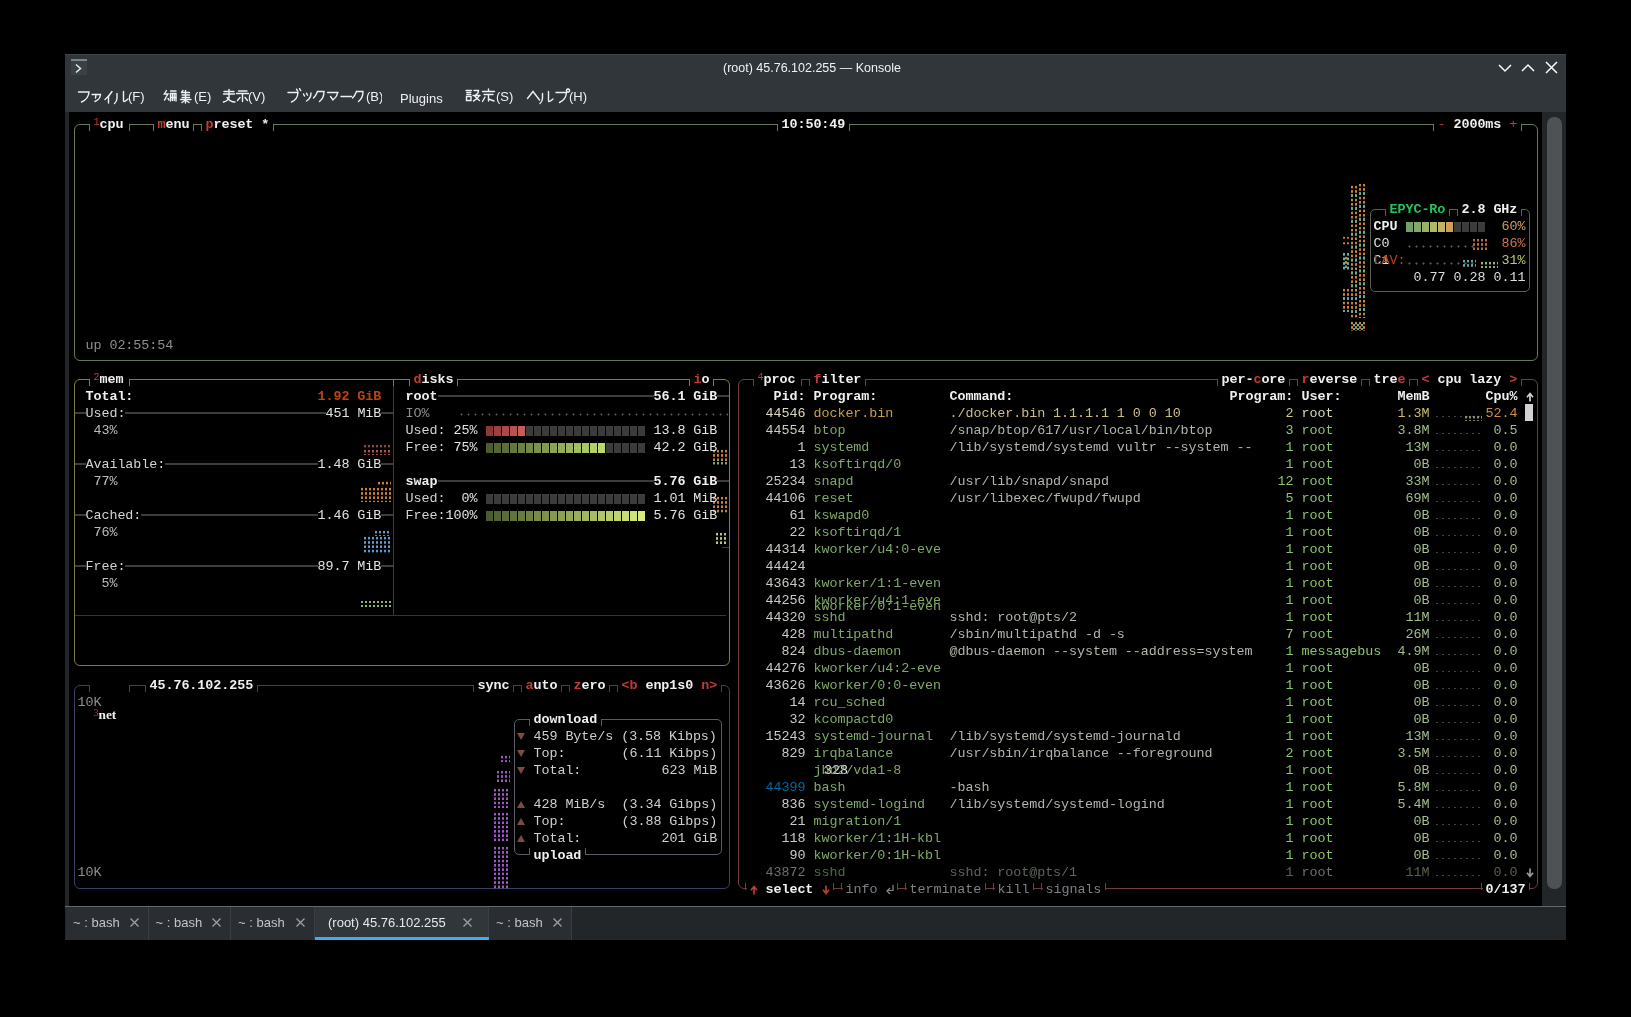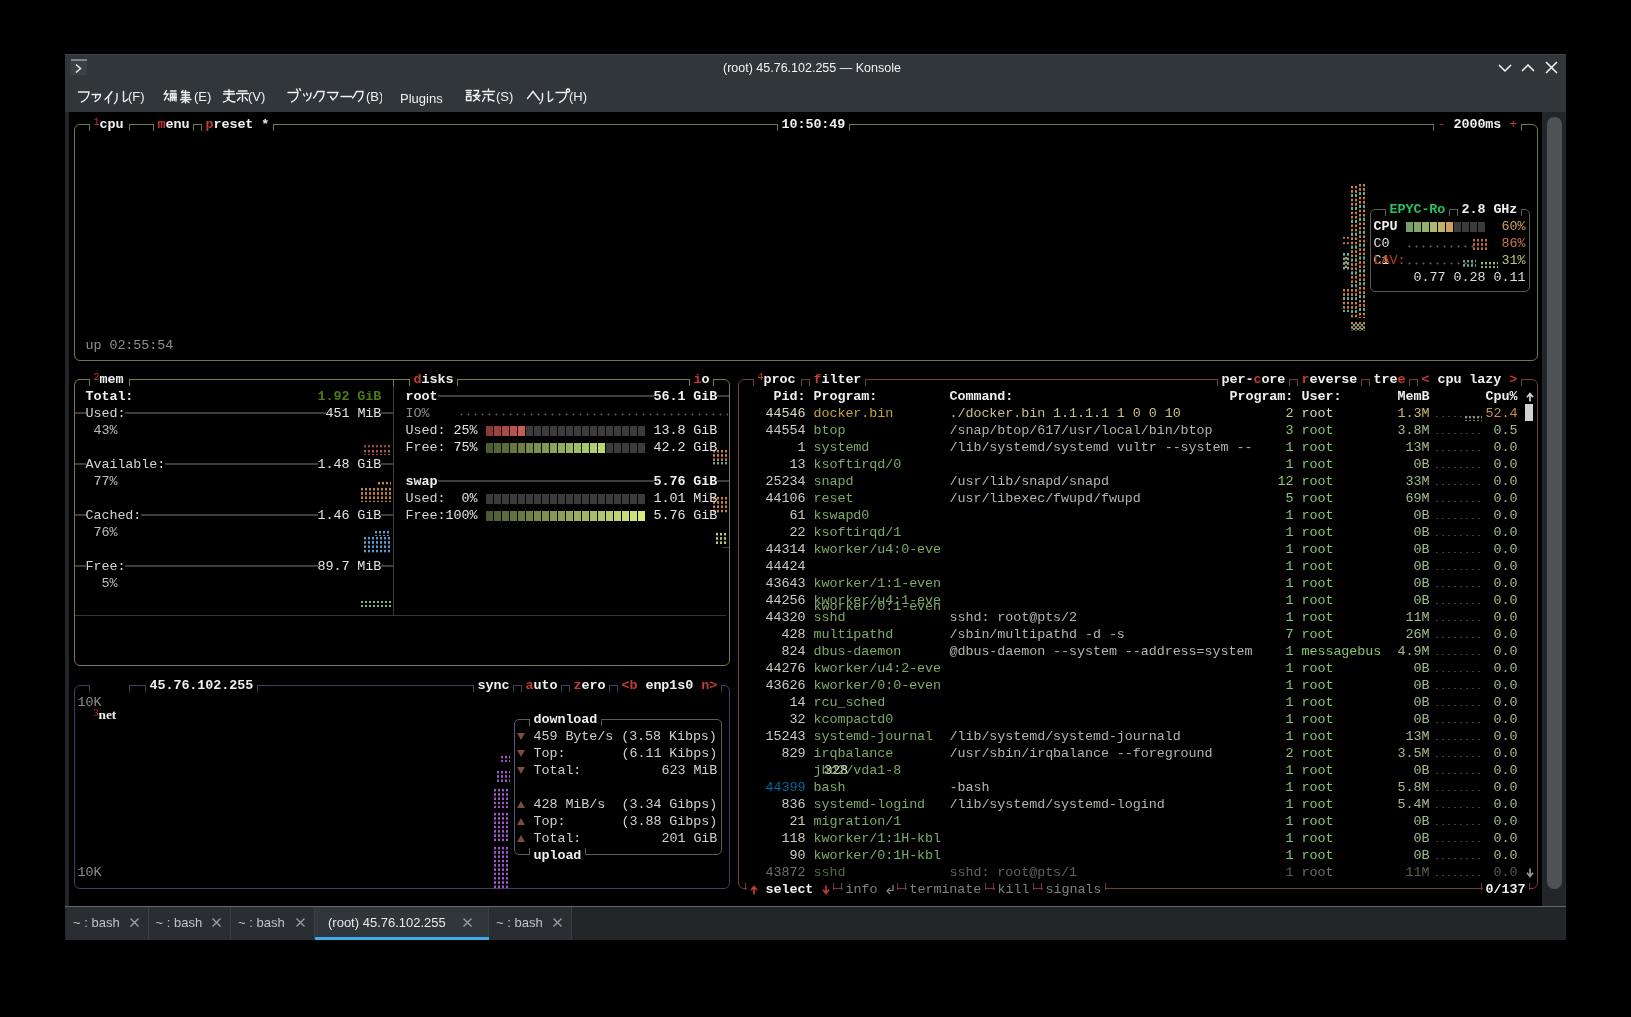--- a/index.html
+++ b/index.html
@@ -220,21 +220,21 @@
 <div style="position:absolute;left:408.9px;top:379px;width:1.3px;height:7.0px;background:#7d7b49"></div>
 <div style="position:absolute;left:456.9px;top:379px;width:1.3px;height:7.0px;background:#7d7b49"></div>
 <div style="position:absolute;left:690.2px;top:376.8px;width:22.6px;height:4.8px;background:#000;z-index:2"></div>
 <span class="t " style="left:693.5px;top:371px;color:#d7d7d7;background:#000;"><b><span style="color:#c23a35">i</span><span style="color:#efefef">o</span></b></span>
 <div style="position:absolute;left:688.9px;top:379px;width:1.3px;height:7.0px;background:#7d7b49"></div>
 <div style="position:absolute;left:712.9px;top:379px;width:1.3px;height:7.0px;background:#7d7b49"></div>
 <div style="position:absolute;left:392.9px;top:379px;width:1.3px;height:7.0px;background:#7d7b49"></div>
 <div style="position:absolute;left:392.9px;top:385.5px;width:1.2px;height:230.0px;background:#3d3d3d"></div>
 <div style="position:absolute;left:74.5px;top:614.9px;width:651.0px;height:1.2px;background:#363636"></div>
 <span class="t " style="left:85.5px;top:388px;color:#efefef;font-weight:bold;background:#000;">Total:</span>
-<span class="t " style="left:317.5px;top:388px;color:#4d7c0f;font-weight:bold;background:#000;">1.92 GiB</span>
+<span class="t " style="left:317.5px;top:388px;color:#c2410c;font-weight:bold;background:#000;">1.92 GiB</span>
 <div style="position:absolute;left:74.5px;top:412.4px;width:319.0px;height:1.2px;background:#3d3d3d"></div>
 <span class="t " style="left:85.5px;top:405px;color:#d3d3d3;background:#000;">Used:</span>
 <span class="t " style="left:325.5px;top:405px;color:#e2e2e2;background:#000;">451 MiB</span>
 <span class="t " style="left:93.5px;top:422px;color:#bcbcbc;">43%</span>
 <div style="position:absolute;left:74.5px;top:463.4px;width:319.0px;height:1.2px;background:#3d3d3d"></div>
 <span class="t " style="left:85.5px;top:456px;color:#d3d3d3;background:#000;">Available:</span>
 <span class="t " style="left:317.5px;top:456px;color:#e2e2e2;background:#000;">1.48 GiB</span>
 <span class="t " style="left:93.5px;top:473px;color:#bcbcbc;">77%</span>
 <div style="position:absolute;left:74.5px;top:514.4px;width:319.0px;height:1.2px;background:#3d3d3d"></div>
 <span class="t " style="left:85.5px;top:507px;color:#d3d3d3;background:#000;">Cached:</span>

